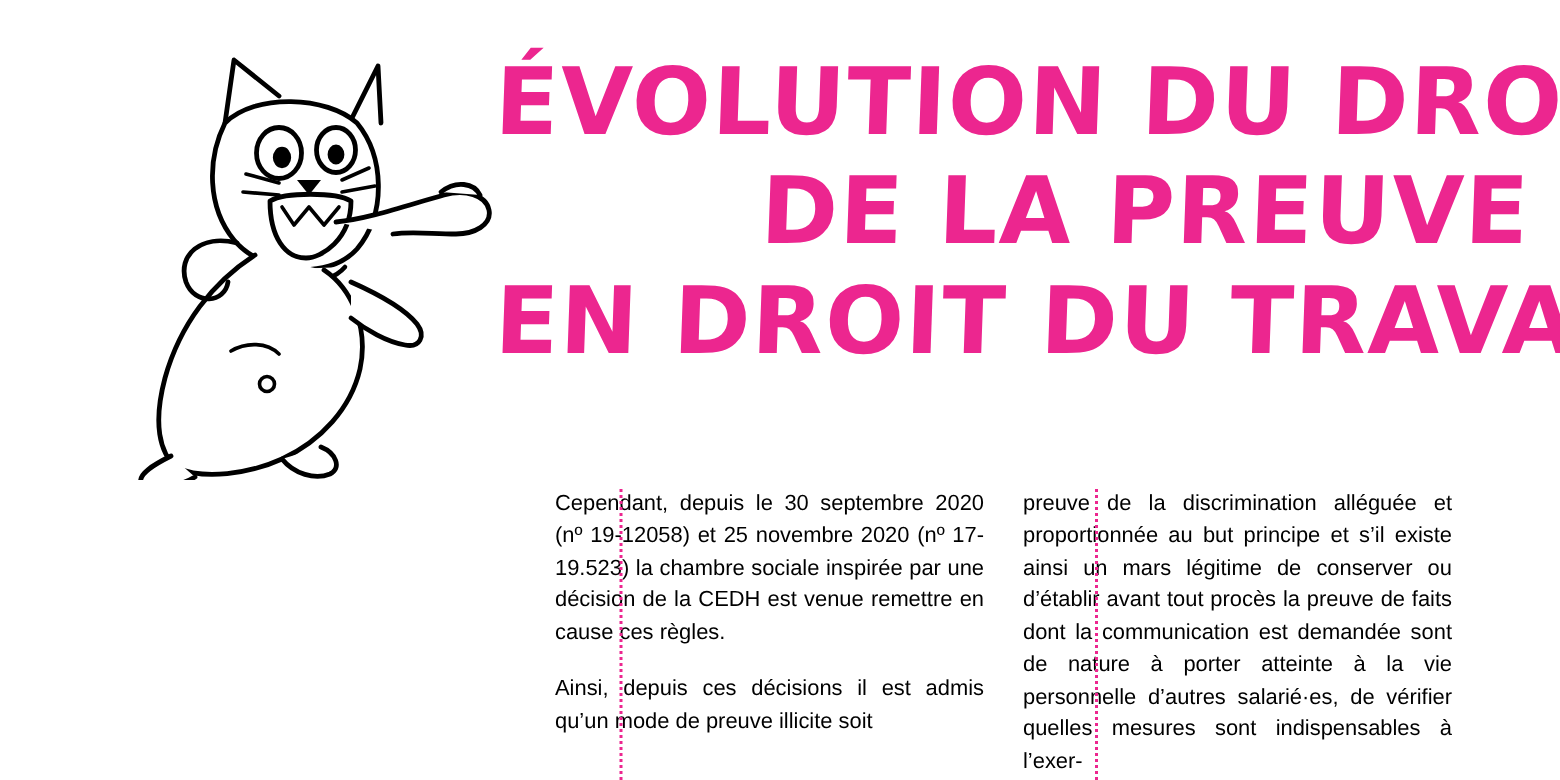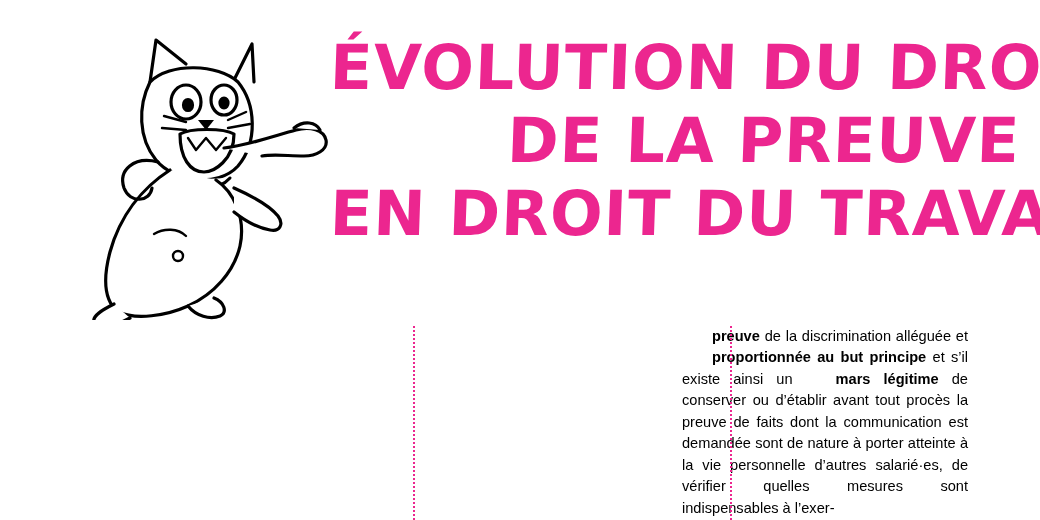--- a/index.html
+++ b/index.html
@@ -85,21 +85,21 @@
   .col p {
     margin: 0 0 16px 0;
     font-family: "Liberation Sans", sans-serif;
     font-size: 14.6px;
     line-height: 1.47;
     text-align: justify;
     text-justify: inter-word;
     hyphens: auto;
   }
   .col p:last-child { margin-bottom: 0; }
-  .col b { font-weight: bold; margin-left: 30px; }
+  .col b { font-weight: normal; }
 </style>
 </head>
 <body>
 
 <div class="page">
 
   <div class="mascot">
     <svg viewBox="0 0 290 300" width="290" height="300" xmlns="http://www.w3.org/2000/svg">
       <g fill="#ffffff" stroke="#000000" stroke-width="3.2" stroke-linejoin="round" stroke-linecap="round">
 
@@ -149,20 +149,22 @@
   <div class="title-block">
     <div class="title-line tl1">ÉVOLUTION DU DROIT</div>
     <div class="title-line tl2">DE LA PREUVE</div>
     <div class="title-line tl3">EN DROIT DU TRAVAIL</div>
   </div>
 
   <div class="columns">
     <div class="col">
     </div>
     <div class="col">
+      <p>Cependant, depuis le 30 septembre 2020 (nº 19-12058) et 25 novembre 2020 (nº 17-19.523) la chambre sociale inspirée par une décision de la CEDH est venue remettre en cause ces règles.</p>
+      <p>Ainsi, depuis ces décisions il est admis qu’un mode de preuve illicite soit</p>
     </div>
     <div class="col">
       <p><b>preuve</b> de la discrimination alléguée et <b>proportionnée au but principe</b> et s’il existe ainsi un <b>mars légitime</b> de conserver ou d’établir avant tout procès la preuve de faits dont la communication est demandée sont de nature à porter atteinte à la vie personnelle d’autres salarié·es, de vérifier quelles mesures sont indispensables à l’exer-</p>
     </div>
     <div class="col-sep sep1"></div>
     <div class="col-sep sep2"></div>
   </div>
 
 </div>
 

